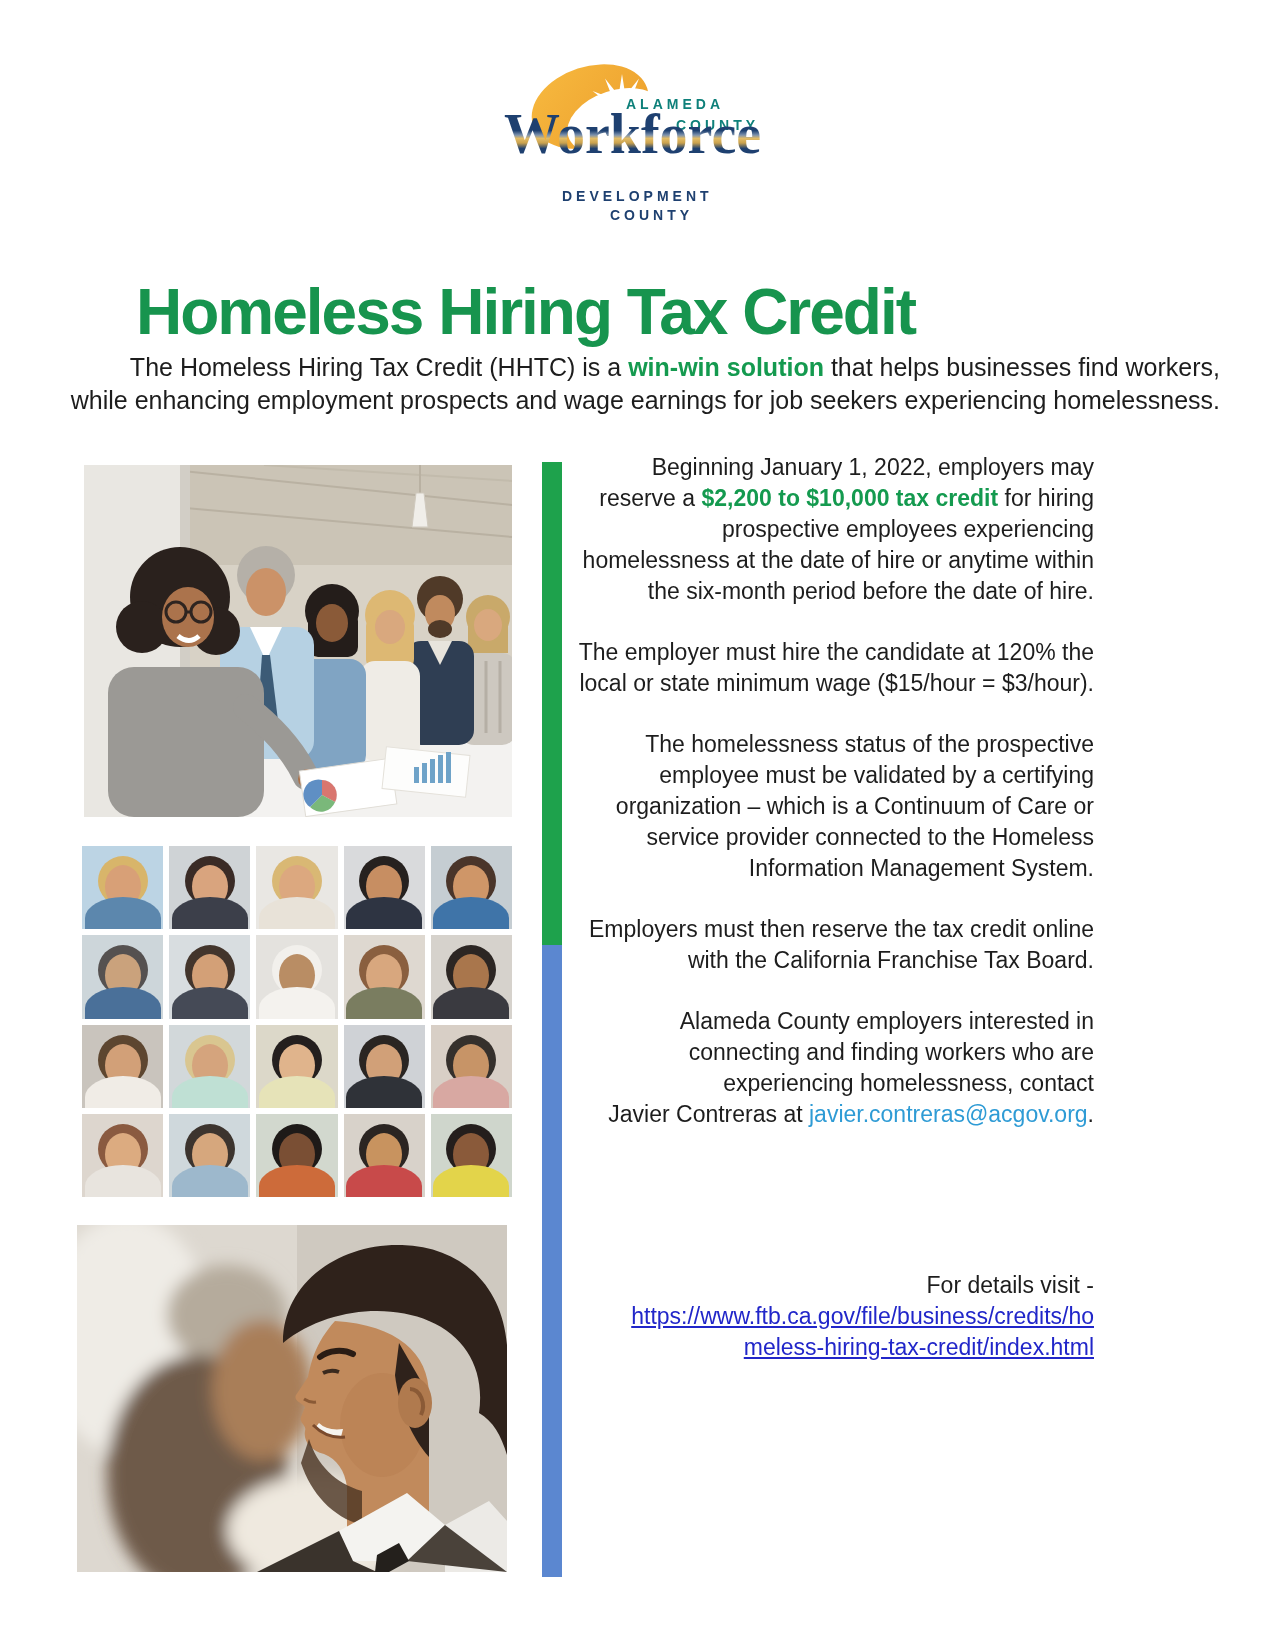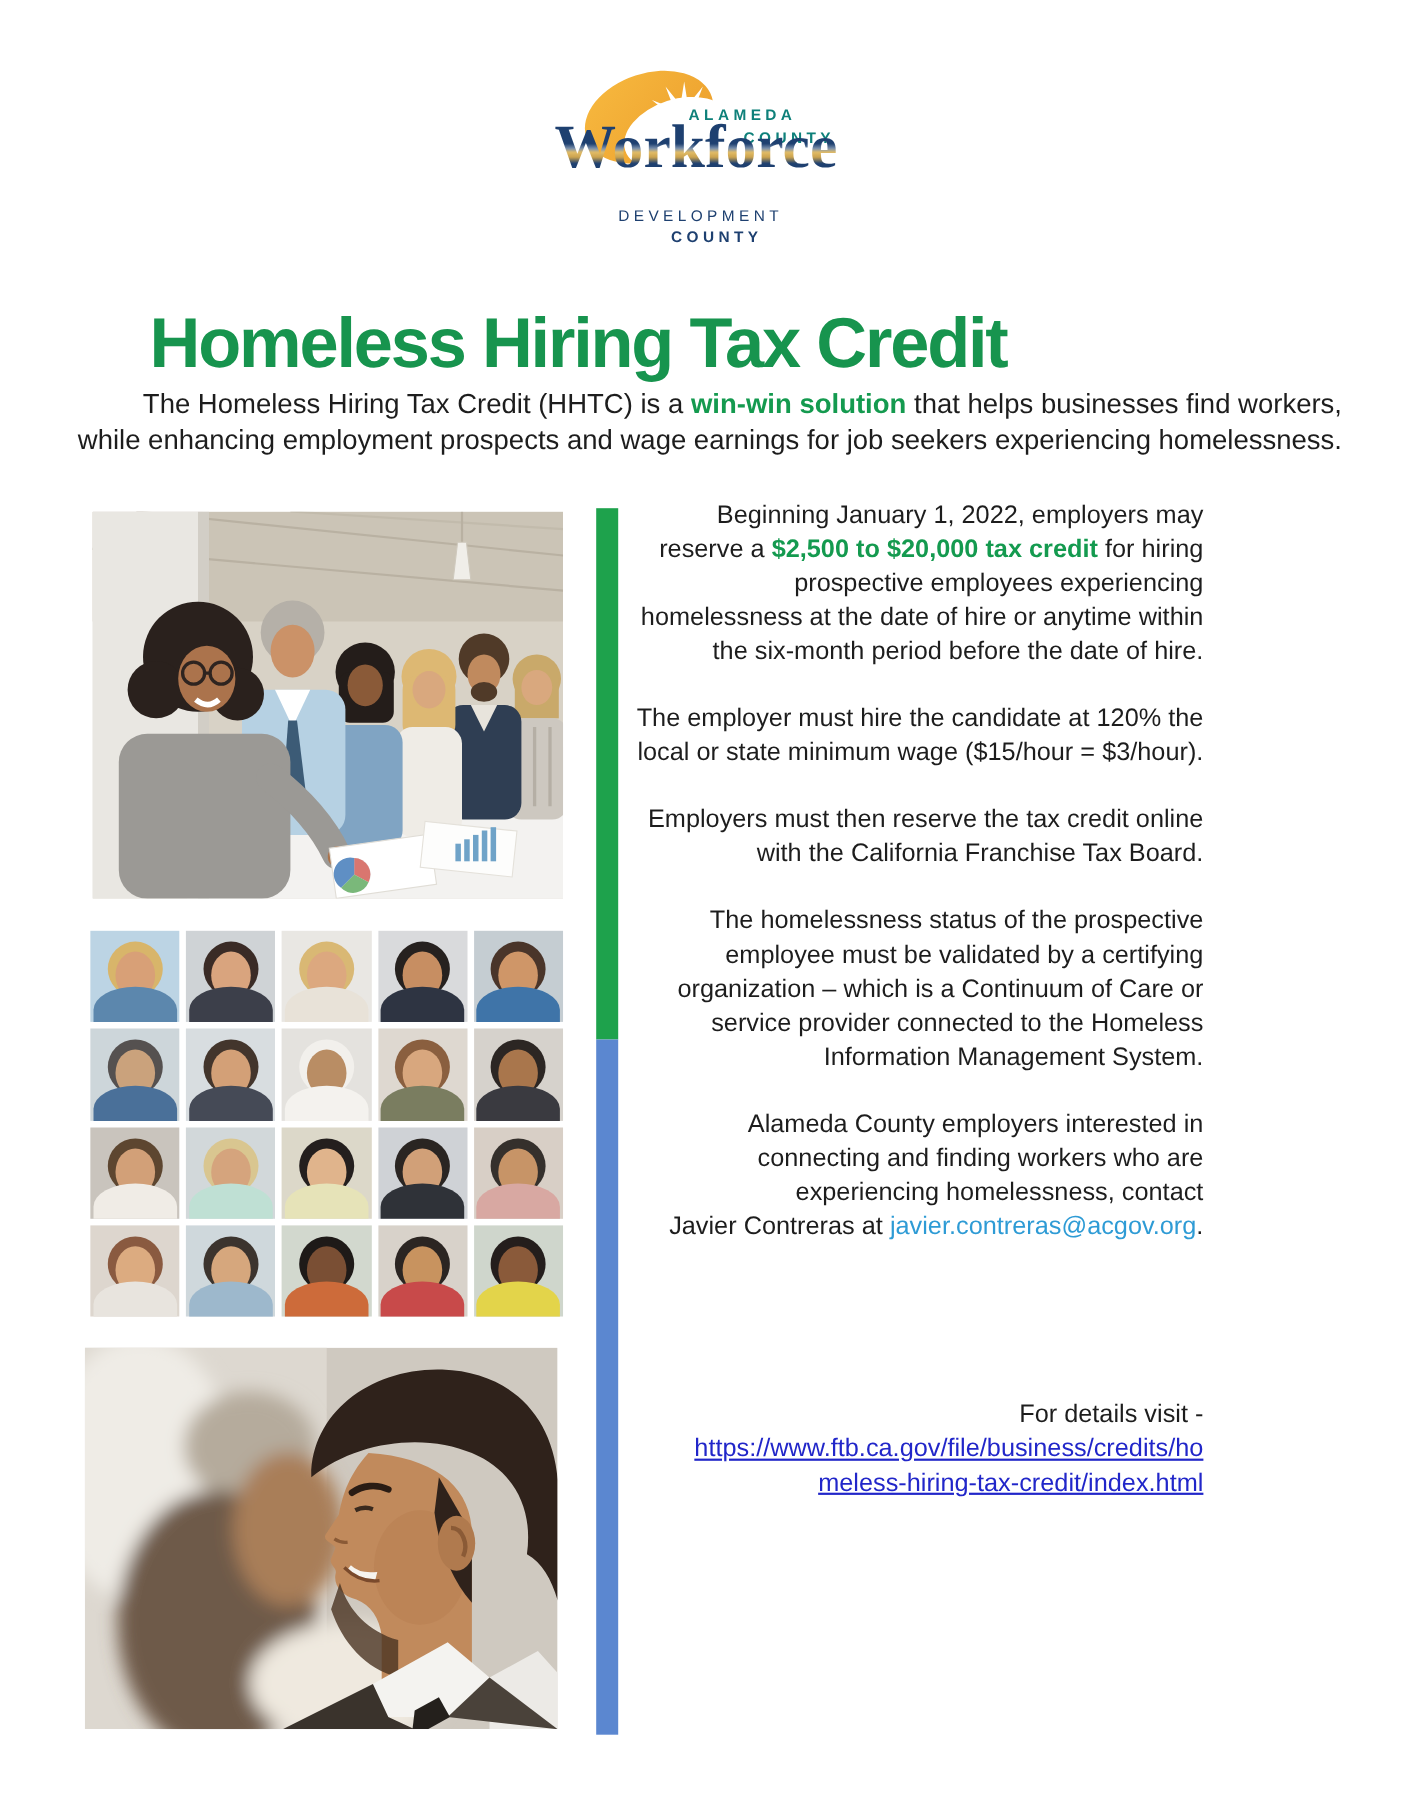--- a/index.html
+++ b/index.html
@@ -14,21 +14,21 @@
   .logo-county{position:absolute;left:188px;top:65px;font-size:14px;font-weight:bold;
                letter-spacing:4px;color:#0e807a;}
   .logo-workforce{position:absolute;left:16px;top:54px;font-family:"Liberation Serif",serif;
                   font-weight:bold;font-size:56px;line-height:1;color:#1e4070;letter-spacing:0px;}
   @supports (-webkit-background-clip:text){
     .logo-workforce{
       background:linear-gradient(180deg,#1e4070 0%,#1e4070 44%,#7e93ae 52%,#e2bc66 58%,
                  #caa24e 66%,#1e4070 76%,#1e4070 100%);
       -webkit-background-clip:text;background-clip:text;-webkit-text-fill-color:transparent;}
   }
-  .logo-dev{position:absolute;left:74px;top:136px;font-size:14px;font-weight:normal;
+  .logo-dev{position:absolute;left:74px;top:136px;font-size:14px;font-weight:bold;
             letter-spacing:4px;color:#1e4070;}
   .logo-board{position:absolute;left:122px;top:155px;font-size:14px;font-weight:bold;
               letter-spacing:4px;color:#1e4070;}
 
   
   .title{position:absolute;left:136px;top:232px;font-size:64px;font-weight:bold;
          letter-spacing:-2px;color:#17944e;white-space:nowrap;}
   .intro{position:absolute;left:70px;top:326px;width:1150px;font-size:25px;line-height:33px;}
   .green{color:#149a4f;font-weight:bold;}
 
@@ -300,21 +300,21 @@
       <path d="M180,347 L262,306 L276,336 L300,347 Z" fill="#3a332c"></path>
       <path d="M330,336 L368,300 L430,347 Z" fill="#4a423a"></path>
       <polygon points="300,330 322,318 332,336 312,347 298,347" fill="#24201c"></polygon>
     </svg>
   </div>
 
   <div class="bar bar-green"></div>
   <div class="bar bar-blue"></div>
 
   <div class="body-col">
-    <p><span>Beginning January 1, 2022, employers may reserve a </span><span class="green">$2,500 to $20,000 tax credit</span><span> for hiring prospective employees experiencing homelessness at the date of hire or anytime within the six-month period before the date of hire.</span></p>
+    <p><span>Beginning January 1, 2022, employers may reserve a </span><span class="green">$2,200 to $10,000 tax credit</span><span> for hiring prospective employees experiencing homelessness at the date of hire or anytime within the six-month period before the date of hire.</span></p>
     <p>The employer must hire the candidate at 120% the local or state minimum wage ($15/hour = $3/hour).</p>
+    <p>The homelessness status of the prospective employee must be validated by a certifying organization – which is a Continuum of Care or service provider connected to the Homeless Information Management System.</p>
     <p>Employers must then reserve the tax credit online with the California Franchise Tax Board.</p>
-    <p>The homelessness status of the prospective employee must be validated by a certifying organization – which is a Continuum of Care or service provider connected to the Homeless Information Management System.</p>
     <p><span>Alameda County employers interested in connecting and finding workers who are experiencing homelessness, contact</span><br><span>Javier Contreras at </span><a class="email-link">javier.contreras@acgov.org</a><span>.</span></p>
     <p class="details"><span>For details visit -</span><br><a class="url-link"><span>https://www.ftb.ca.gov/file/business/credits/ho</span><br><span>meless-hiring-tax-credit/index.html</span></a></p>
   </div>
 
 </div>
 
 </body></html>

